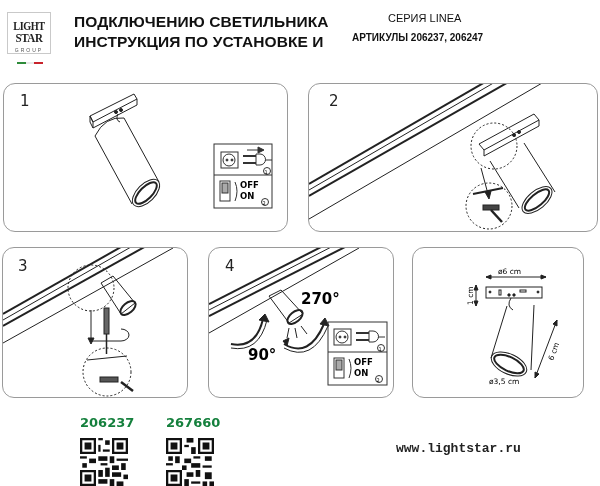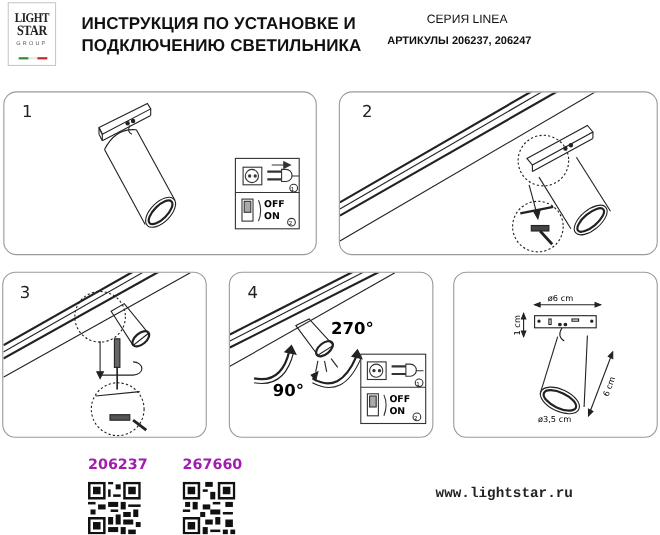--- a/index.html
+++ b/index.html
@@ -1,60 +1,60 @@
 <!DOCTYPE html>
 <html><head>
 <meta charset="utf-8">
 <style>
   * { box-sizing: border-box; margin: 0; padding: 0; }
   html, body { width: 600px; height: 486px; background: #ffffff; overflow: hidden; }
   body { position: relative; font-family: "Liberation Sans", sans-serif; color: #1a1a1a; }
 
-  .logo { position: absolute; left: 7px; top: 2px; width: 44px; height: 58px; border: 1px solid #c9c9c9; background: #fff; }
+  .logo { position: absolute; left: 7px; top: 12px; width: 44px; height: 42px; border: 1px solid #c9c9c9; background: #fff; }
   .logo .l1 { position: absolute; left: 0; right: 0; top: 8px; text-align: center; font-family: "Liberation Serif", serif; font-weight: bold; font-size: 12px; line-height: 11px; letter-spacing: -0.5px; color: #222; transform: scaleX(0.85); }
   .logo .l2 { top: 19px; font-size: 13px; }
   .logo .grp { position: absolute; left: 0; right: 0; top: 34px; text-align: center; font-size: 5px; letter-spacing: 2px; color: #555; }
   .logo .flag { position: absolute; left: 9px; top: 49px; width: 26px; height: 2px; display: flex; }
   .logo .flag span { flex: 1; }
 
   .title { position: absolute; left: 74px; top: 12px; font-weight: bold; font-size: 15.5px; line-height: 20px; color: #111; letter-spacing: 0.1px; }
   .series { position: absolute; left: 388px; top: 12px; font-weight: normal; font-size: 11px; color: #111; }
   .articles { position: absolute; left: 352px; top: 32px; font-weight: bold; font-size: 10px; color: #111; }
 
   .panel { position: absolute; border: 1px solid #9a9a9a; border-radius: 12px; background: #fff; overflow: hidden; }
   .panel .num { position: absolute; font-size: 15px; color: #222; font-family: "DejaVu Sans", sans-serif; }
   .panel svg { position: absolute; left: 0; top: 0; }
 
   .p1 { left: 3px; top: 83px; width: 285px; height: 149px; }
   .p2 { left: 308px; top: 83px; width: 290px; height: 149px; }
   .p3 { left: 2px; top: 247px; width: 186px; height: 151px; }
   .p4 { left: 208px; top: 247px; width: 186px; height: 151px; }
-  .p5 { left: 412px; top: 247px; width: 186px; height: 151px; padding-left: 35px; }
-
-  .qr-label { position: absolute; font-weight: bold; font-size: 13px; color: #a21caf; font-family: "DejaVu Sans", sans-serif; }
+  .p5 { left: 412px; top: 247px; width: 172px; height: 151px; padding-left: 35px; }
+
+  .qr-label { position: absolute; font-weight: bold; font-size: 13px; color: #15803d; font-family: "DejaVu Sans", sans-serif; }
   .qr { position: absolute; width: 48px; height: 48px; }
   .url { position: absolute; left: 396px; top: 441px; font-weight: bold; font-size: 13px; color: #222; font-family: Liberation Mono, monospace; }
 </style>
 </head>
 <body>
 
 <div class="logo">
   <div class="l1">LIGHT</div>
   <div class="l1 l2">STAR</div>
   <div class="grp">GROUP</div>
   <div class="flag">
     <span style="background:#2e8b3a"></span>
       <span style="background:#e8e8e8"></span>
       <span style="background:#c8232c"></span>
   </div>
 </div>
 
 <div class="title">
+  <div>ПОДКЛЮЧЕНИЮ СВЕТИЛЬНИКА</div>
   <div>ИНСТРУКЦИЯ ПО УСТАНОВКЕ И</div>
-  <div>ПОДКЛЮЧЕНИЮ СВЕТИЛЬНИКА</div>
 </div>
 <div class="series">СЕРИЯ LINEA</div>
 <div class="articles">АРТИКУЛЫ 206237, 206247</div>
 
 <div class="panel p1">
   <div class="num" style="left:16px;top:8px">1</div>
   <svg width="285" height="149">
     <g fill="none" stroke="#222" stroke-width="1">
       <polygon points="86,32 130,10 133,15 89,38"></polygon>
       <polygon points="86,32 89,38 89,44 86,38"></polygon>

